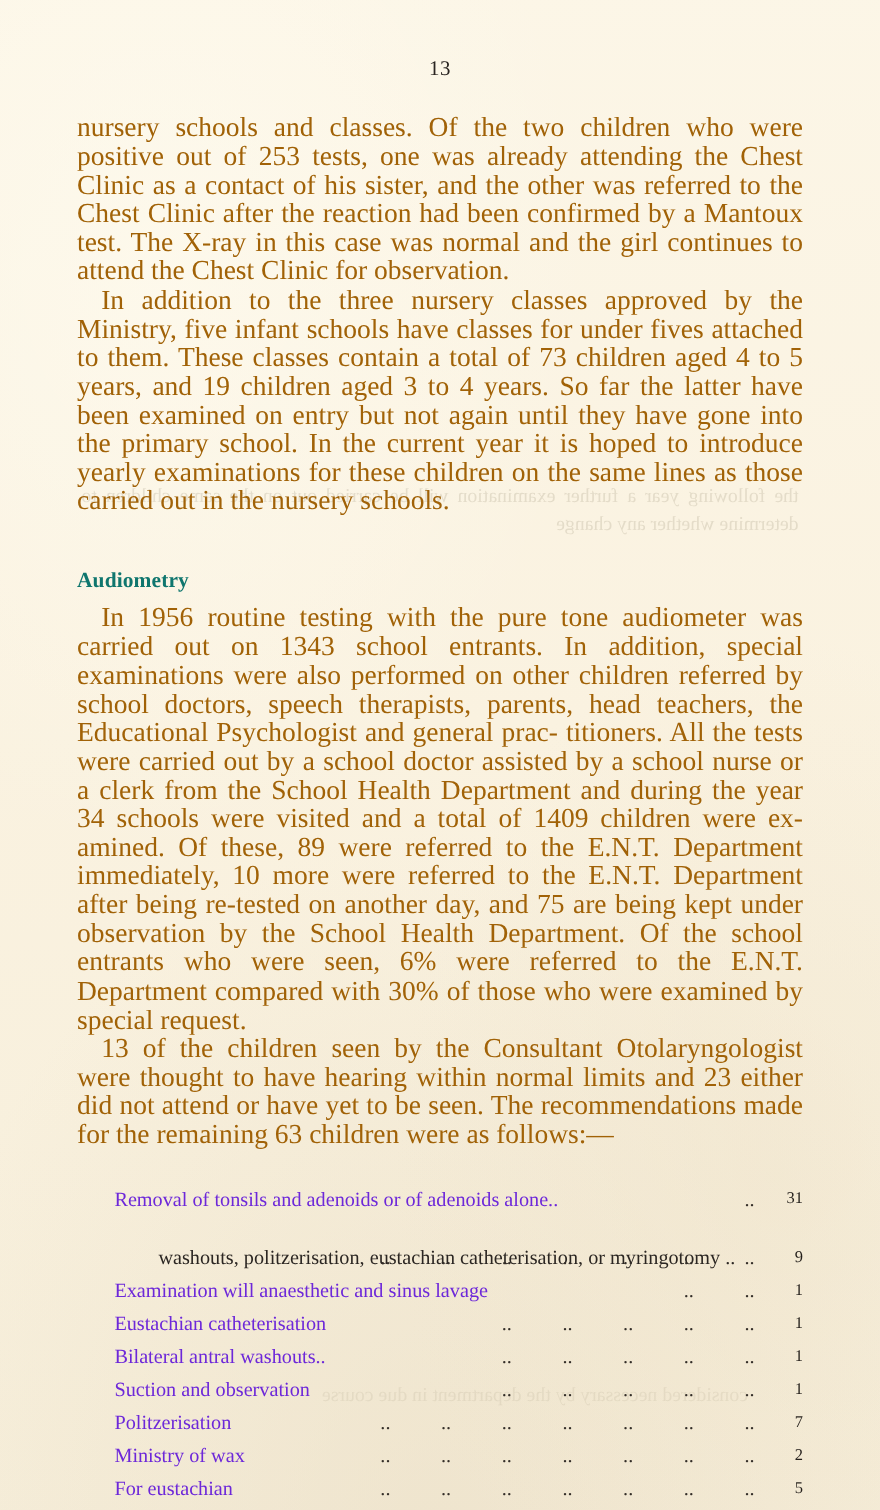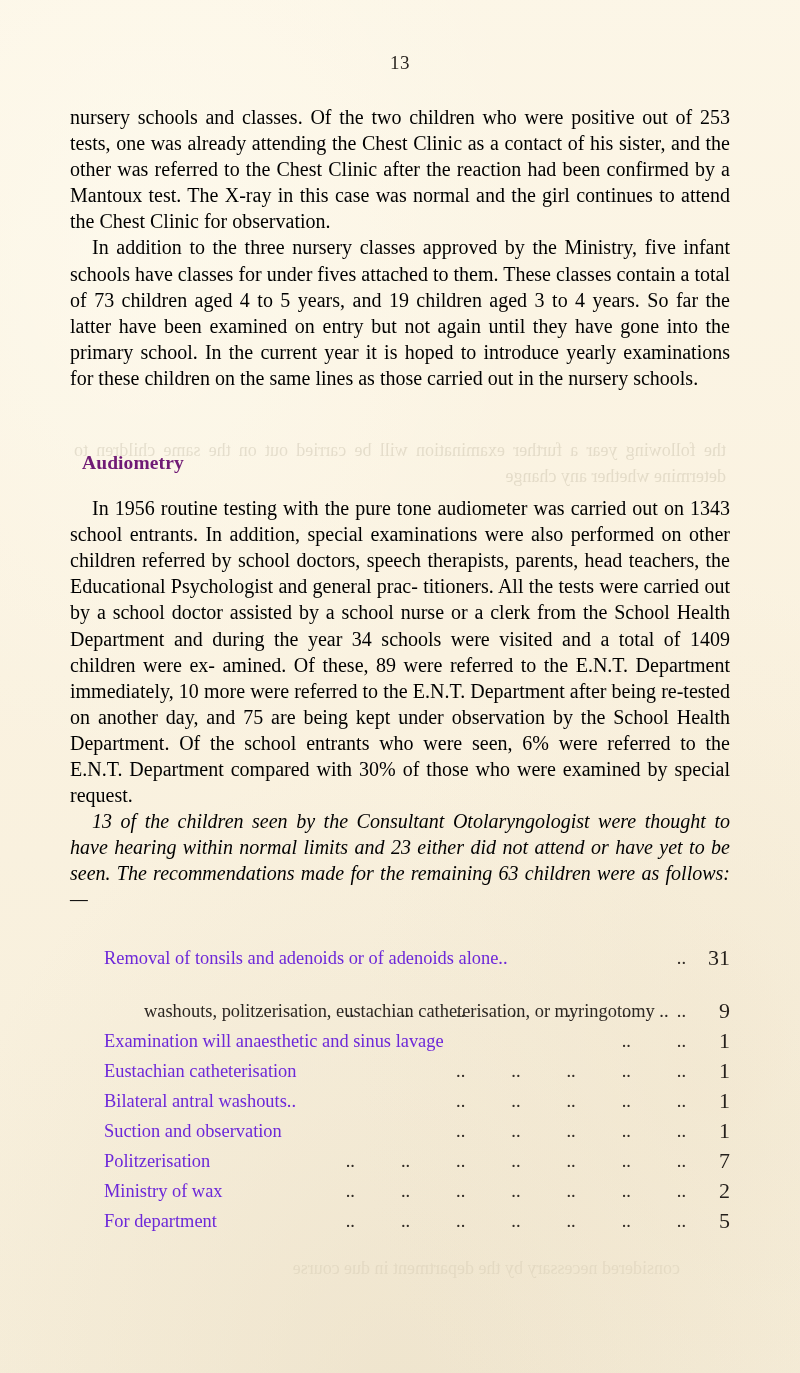--- a/index.html
+++ b/index.html
@@ -53,25 +53,25 @@
   
   .column {
     position: absolute;
     top: 104px;
     left: 70px;
     width: 660px;
   }
 
   p.body {
     margin: 0;
-    font-size: 20px;
+    font-size: 25px;
     line-height: 26.1px;
     text-align: justify;
     text-align-last: left;
-    color: #000000;
+    color: #a16207;
     -webkit-font-smoothing: antialiased;
   }
   p.body + p.body {
     text-indent: 22px;
   }
 
   
   .bleed {
     position: absolute;
     left: 74px;
@@ -88,25 +88,25 @@
   }
   .bleed2 {
     top: 1255px;
     left: 120px;
     width: 560px;
     color: rgba(120,104,80,0.10);
   }
 
   
   h2.section-heading {
-    margin: 12px;
+    margin: 0;
     font-size: 19.5px;
     font-weight: bold;
     letter-spacing: 0.1px;
-    color: #701a75;
+    color: #0f766e;
   }
 
   .spacer-before-heading { height: 49px; }
   .spacer-after-heading  { height: 9px; }
   .spacer-before-list    { height: 30px; }
 
   
   .leader-list {
     margin: 0;
     padding: 0;
@@ -140,21 +140,21 @@
     text-align-last: left;
     line-height: 30px;
     margin-top: 23px;
   }
   .leader-row .count {
     position: absolute;
     right: 0;
     bottom: 0;
     width: 34px;
     text-align: right;
-    font-size: 22px;
+    font-size: 15px;
     line-height: 30px;
     color: #241f1b;
   }
   .leader-row .dotfill {
     position: absolute;
     bottom: 0;
     right: 44px;
     line-height: 30px;
     font-size: 18.4px;
     color: #332d27;
@@ -185,34 +185,34 @@
     <p class="body">In addition to the three nursery classes approved by the Ministry, five infant schools have classes for under fives attached to them. These classes contain a total of 73 children aged 4 to 5 years, and 19 children aged 3 to 4 years. So far the latter have been examined on entry but not again until they have gone into the primary school. In the current year it is hoped to introduce yearly examinations for these children on the same lines as those carried out in the nursery schools.</p>
 
     <div class="spacer-before-heading"></div>
 
     <h2 class="section-heading">Audiometry</h2>
 
     <div class="spacer-after-heading"></div>
 
     <p class="body" style="text-indent:22px;">In 1956 routine testing with the pure tone audiometer was carried out on 1343 school entrants. In addition, special examinations were also performed on other children referred by school doctors, speech therapists, parents, head teachers, the Educational Psychologist and general prac- titioners. All the tests were carried out by a school doctor assisted by a school nurse or a clerk from the School Health Department and during the year 34 schools were visited and a total of 1409 children were ex- amined. Of these, 89 were referred to the E.N.T. Department immediately, 10 more were referred to the E.N.T. Department after being re-tested on another day, and 75 are being kept under observation by the School Health Department. Of the school entrants who were seen, 6% were referred to the E.N.T. Department compared with 30% of those who were examined by special request.</p>
 
-    <p class="body" style="text-indent:22px;font-style:italic;">13 of the children seen by the Consultant Otolaryngologist were thought to have hearing within normal limits and 23 either did not attend or have yet to be seen. The recommendations made for the remaining 63 children were as follows:—</p>
+    <p class="body" style="text-indent:22px;">13 of the children seen by the Consultant Otolaryngologist were thought to have hearing within normal limits and 23 either did not attend or have yet to be seen. The recommendations made for the remaining 63 children were as follows:—</p>
 
     <div class="spacer-before-list"></div>
 
     <ul class="leader-list" id="rec-list">
         <li class="leader-row"><span class="label">Removal of tonsils and adenoids or of adenoids alone..</span><span class="dotfill">..</span><span class="count">31</span></li>
         <li class="leader-row multiline">
           <span class="cont">washouts, politzerisation, eustachian catheterisation, or myringotomy ..</span>
           <span class="dotfill">..   ..   ..   ..   ..   ..   ..</span>
           <span class="count">9</span>
         </li>
         <li class="leader-row"><span class="label">Examination will anaesthetic and sinus lavage</span><span class="dotfill">..   ..</span><span class="count">1</span></li>
         <li class="leader-row"><span class="label">Eustachian catheterisation</span><span class="dotfill">..   ..   ..   ..   ..</span><span class="count">1</span></li>
         <li class="leader-row"><span class="label">Bilateral antral washouts..</span><span class="dotfill">..   ..   ..   ..   ..</span><span class="count">1</span></li>
         <li class="leader-row"><span class="label">Suction and observation</span><span class="dotfill">..   ..   ..   ..   ..</span><span class="count">1</span></li>
         <li class="leader-row"><span class="label">Politzerisation</span><span class="dotfill">..   ..   ..   ..   ..   ..   ..</span><span class="count">7</span></li>
         <li class="leader-row"><span class="label">Ministry of wax</span><span class="dotfill">..   ..   ..   ..   ..   ..   ..</span><span class="count">2</span></li>
-        <li class="leader-row"><span class="label">For department</span><span class="dotfill">..   ..   ..   ..   ..   ..   ..</span><span class="count">5</span></li>
+        <li class="leader-row"><span class="label">For eustachian</span><span class="dotfill">..   ..   ..   ..   ..   ..   ..</span><span class="count">5</span></li>
       </ul>
 
   </div>
 </div>
 
 </body></html>

